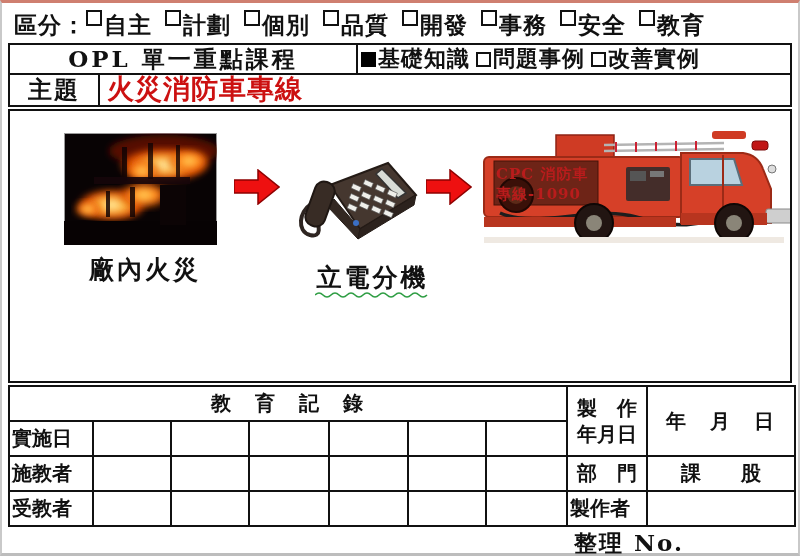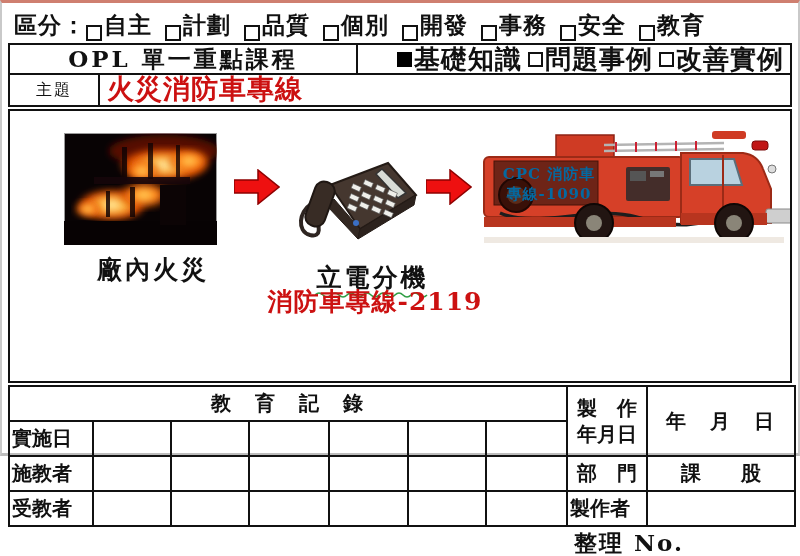--- a/index.html
+++ b/index.html
@@ -12,66 +12,66 @@
   }
   *{box-sizing:border-box; margin:0; padding:0;}
   html,body{width:800px;height:556px;overflow:hidden;}
   body{
     font-family:"DejaVu Serif","Liberation Serif",serif;
     background:#ffffff;
     color:#111;
   }
   .page{
     position:relative;
-    width:800px;height:456px;
+    width:800px;height:556px;
     background:#fff;
     border-top:3px solid #cf7f70;
     border-left:2px solid #c9c9c9;
     border-right:2px solid #c9c9c9;
     border-bottom:3px solid #bdbdbd;
     padding:6px 6px 12px 6px;
   }
   
   .cat-row{
     display:flex;align-items:center;
     height:32px;
     font-size:23px;font-weight:bold;
     padding-left:6px;
     letter-spacing:1px;
     white-space:nowrap;
   }
-  .cat-item{display:flex;align-items:flex-end;margin-right:13px;}
+  .cat-item{display:flex;align-items:flex-start;margin-right:13px;}
   .cb{
     display:inline-block;width:16px;height:16px;
     border:2px solid var(--line);
     background:#fff;margin-right:2px;flex:0 0 auto;
   }
   .cb.checked{background:#000;border-color:#000;}
   .cb.small{width:15px;height:15px;}
   
   .head-box{
     border:2px solid var(--line);
     margin-top:2px;
   }
-  .opl-row{display:flex;border-bottom:2px solid var(--line);height:30px;gap:36px;}
+  .opl-row{display:flex;border-bottom:2px solid var(--line);height:30px;}
   .opl-title{
     width:348px;border-right:2px solid var(--line);
     text-align:center;font-size:23px;font-weight:bold;
     letter-spacing:3px;line-height:28px;
   }
   .opl-types{
     flex:1;display:flex;align-items:center;
-    font-size:26px;font-weight:bold;
+    font-size:22px;font-weight:bold;
     padding-left:3px;white-space:nowrap;letter-spacing:1px;
   }
   .type-item{display:flex;align-items:center;margin-right:6px;}
   .subject-row{display:flex;height:30px;}
   .subject-label{
     width:90px;border-right:2px solid var(--line);
-    text-align:center;font-size:16px;font-weight:normal;line-height:29px;
+    text-align:center;font-size:24px;font-weight:bold;line-height:29px;
     letter-spacing:2px;
   }
   .subject-value{
     flex:1;padding-left:7px;
     font-size:27px;font-weight:bold;color:var(--red);
     line-height:28px;letter-spacing:1px;
   }
   
   .content-box{
     position:relative;
@@ -82,29 +82,29 @@
     overflow:hidden;
   }
   .fire-img{position:absolute;left:54px;top:22px;width:153px;height:112px;}
   .arrow{position:absolute;width:46px;height:36px;}
   .arrow1{left:224px;top:58px;}
   .arrow2{left:416px;top:58px;}
   .phone-img{position:absolute;left:284px;top:44px;width:130px;height:98px;}
   .truck-wrap{position:absolute;left:466px;top:18px;width:322px;height:122px;}
   .cpc-overlay{
     position:absolute;left:20px;top:32px;width:106px;height:45px;
-    color:#0369a1;font-weight:bold;font-size:15px;line-height:20px;
-    text-align:center;padding-top:3px;letter-spacing:1px;
+    color:#b91c1c;font-weight:bold;font-size:15px;line-height:20px;
+    padding-top:3px;letter-spacing:1px;
   }
   .caption{
     position:absolute;top:142px;
     font-size:25px;font-weight:bold;letter-spacing:3px;
     text-align:center;
   }
-  .cap-fire{left:58px;width:170px;}
+  .cap-fire{left:50px;width:170px;}
   .cap-phone{left:275px;width:175px;margin-top:8px;}
   .wavy-line{display:block;margin:-2px auto 0;width:116px;height:6px;}
   .hotline{
     position:absolute;left:240px;top:174px;width:250px;
     text-align:center;
     font-size:25px;font-weight:bold;color:var(--red);
     letter-spacing:1px;
   }
   
   table.rec{
@@ -147,25 +147,25 @@
     <span class="cat-item">
       <span class="cb"></span>
       <span>自主</span>
     </span>
     <span class="cat-item">
       <span class="cb"></span>
       <span>計劃</span>
     </span>
     <span class="cat-item">
       <span class="cb"></span>
+      <span>個別</span>
+    </span>
+    <span class="cat-item">
+      <span class="cb"></span>
       <span>品質</span>
-    </span>
-    <span class="cat-item">
-      <span class="cb"></span>
-      <span>個別</span>
     </span>
     <span class="cat-item">
       <span class="cb"></span>
       <span>開發</span>
     </span>
     <span class="cat-item">
       <span class="cb"></span>
       <span>事務</span>
     </span>
     <span class="cat-item">
@@ -316,21 +316,20 @@
       </div>
     </div>
 
     <div class="caption cap-fire">廠內火災</div>
     <div class="caption cap-phone">
       <span>立電分機</span>
       <svg class="wavy-line" viewBox="0 0 116 6">
         <path d="M0,3 q4,-4 8,0 t8,0 t8,0 t8,0 t8,0 t8,0 t8,0 t8,0 t8,0 t8,0 t8,0 t8,0 t8,0 t8,0" fill="none" stroke="#2f9e44" stroke-width="1.6"></path>
       </svg>
     </div>
-    <div class="hotline">消防車專線-2119</div>
   </div>
 
   <table class="rec">
     <colgroup>
       <col style="width:84px">
         <col style="width:78px">
         <col style="width:78px">
       <col style="width:80px">
         <col style="width:79px">
         <col style="width:78px">

